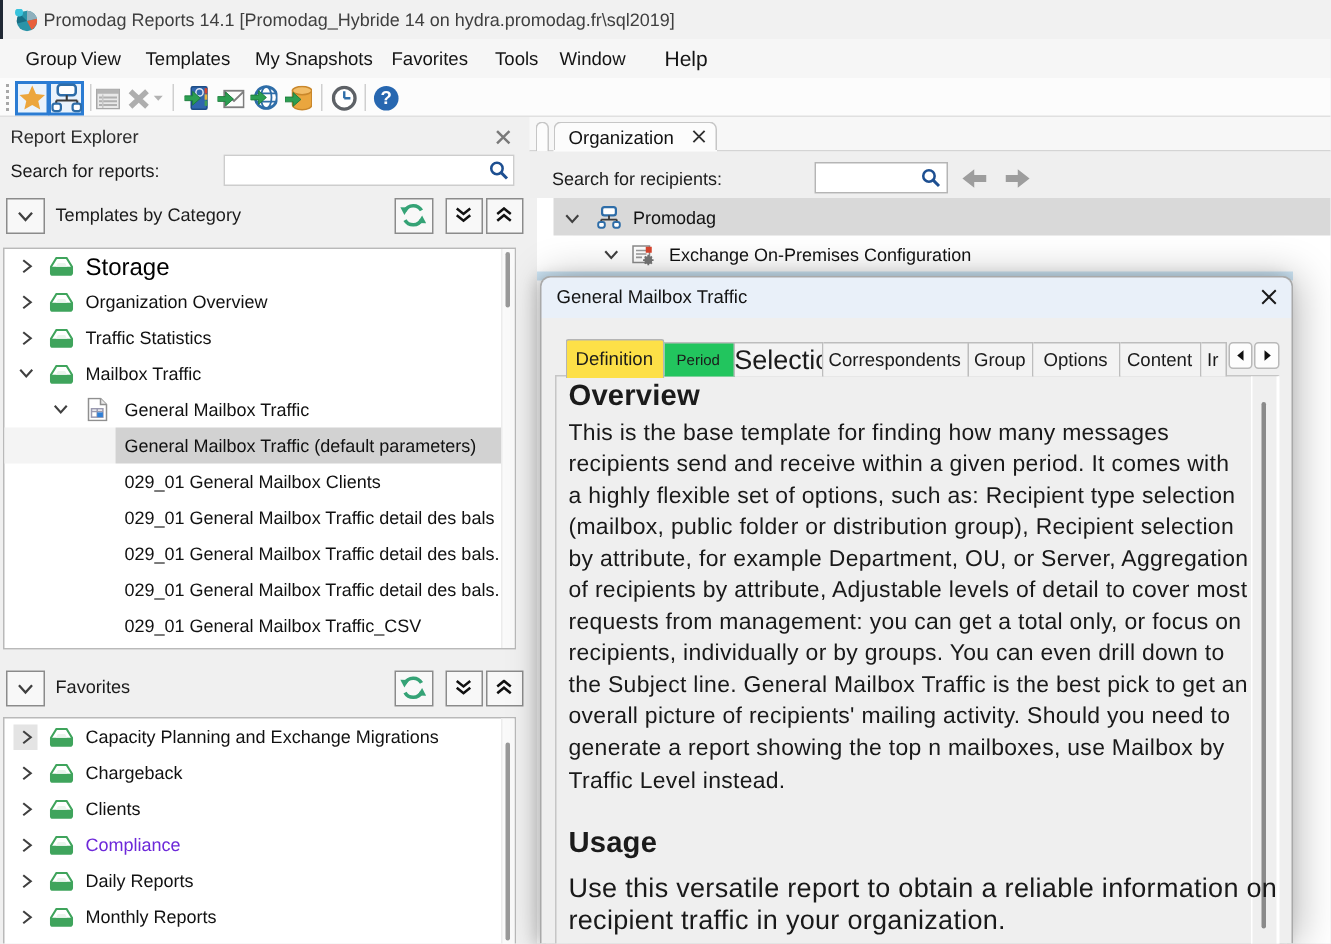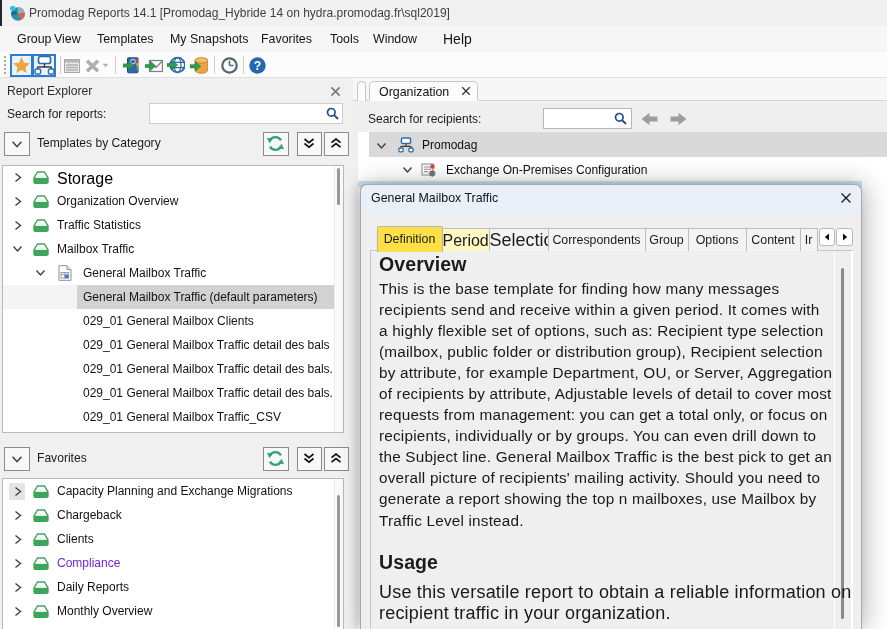--- a/index.html
+++ b/index.html
@@ -341,21 +341,21 @@
       <path d="M1.5 1.5 L6.5 5.5 L1.5 9.5" fill="none" stroke="#404040" stroke-width="1.4"></path>
     </svg>
   </div>
 <div class="ab" style="left:33px;top:605px">
     <svg width="16" height="13" viewBox="0 0 16 13">
 <path d="M1 6.8 L4.6 1 H11.4 L15 6.8 V11 a1.2 1.2 0 0 1 -1.2 1.2 H2.2 A1.2 1.2 0 0 1 1 11 Z" fill="#fff" stroke="#3fa45c" stroke-width="1.4"></path>
 <path d="M1 6.8 H15 V11 a1.2 1.2 0 0 1 -1.2 1.2 H2.2 A1.2 1.2 0 0 1 1 11 Z" fill="#3fa45c"></path>
 <path d="M4.2 6.8 L5.6 4.4 H10.4 L11.8 6.8 Z" fill="#e9f5ec"></path>
 </svg>
   </div>
-<div class="ab" style="left:57px;top:604px;width:277px;overflow:hidden;font-size:12px;color:#111;white-space:nowrap">Monthly Overview</div>
+<div class="ab" style="left:57px;top:604px;width:277px;overflow:hidden;font-size:12px;color:#111;white-space:nowrap">Monthly Reports</div>
 <div class="ab" style="left:334px;top:479px;width:9px;height:150px;background:#fafafa;border-left:1px solid #ececec"></div>
 <div class="ab" style="left:337px;top:495px;width:3px;height:132px;background:#999;border-radius:2px"></div>
 <div class="ab" style="left:353px;top:78px;width:534px;height:551px;background:#f0f0f0"></div>
 <div class="ab" style="left:353px;top:78px;width:534px;height:23px;background:#f7f7f7"></div>
 <div class="ab" style="left:353px;top:100px;width:534px;height:1px;background:#d4d4d4"></div>
 <div class="ab" style="left:357px;top:81px;width:9px;height:20px;background:#fcfcfc;border:1px solid #c6c6c6;border-bottom:none;border-radius:5px 5px 0 0"></div>
 <div class="ab" style="left:369px;top:81px;width:109px;height:20px;background:#fcfcfc;border:1px solid #c6c6c6;border-bottom:none;border-radius:5px 5px 0 0"></div>
 <div class="ab" style="left:369px;top:100px;width:109px;height:2px;background:#fcfcfc"></div>
 <div class="ab" style="left:379px;top:85px;font-size:12.4px;color:#111;white-space:nowrap">Organization</div>
 <div class="ab" style="left:461px;top:86px">
@@ -417,21 +417,21 @@
 <div class="ab" style="left:358px;top:181px;width:504px;height:6px;background:#cfe7f7"></div>
 <div class="ab" style="left:360px;top:184px;width:502px;height:445px;background:#efefef;border:1px solid #a9a9a9;border-radius:7px 7px 0 0;box-shadow:4px 0 26px rgba(0,0,0,0.27), -3px 0 9px rgba(0,0,0,0.16);border-bottom:none"></div>
 <div class="ab" style="left:360px;top:184px;width:502px;height:28px;background:#e9f0f9;border-radius:7px 7px 0 0;border:1px solid #a9a9a9;border-bottom:none"></div>
 <div class="ab" style="left:371px;top:191px;font-size:12.4px;color:#141414;white-space:nowrap">General Mailbox Traffic</div>
 <div class="ab" style="left:840px;top:192px">
     <svg width="12" height="12" viewBox="0 0 12 12">
 <path d="M1.5 1.5 L10.5 10.5 M10.5 1.5 L1.5 10.5" stroke="#1a1a1a" stroke-width="1.3"></path>
     </svg>
   </div>
 <div class="ab" style="left:376.5px;top:226px;width:66px;height:26px;background:#fde047;border:1px solid #b5b5b5;border-bottom:none;border-radius:2px 2px 0 0;z-index:3;text-align:center;line-height:25px;font-size:12.4px">Definition</div>
-<div class="ab" style="left:442.5px;top:228px;width:47px;height:23px;background:#fef9c3;border:1px solid #bdbdbd;border-bottom:none;border-left:none;z-index:2;text-align:center;line-height:23px;font-size:16px;overflow:hidden">Period</div>
+<div class="ab" style="left:442.5px;top:228px;width:47px;height:23px;background:#22c55e;border:1px solid #bdbdbd;border-bottom:none;border-left:none;z-index:2;text-align:center;line-height:23px;font-size:10px;overflow:hidden">Period</div>
 <div class="ab" style="left:489.5px;top:228px;width:59px;height:23px;background:#f3f3f3;border:1px solid #bdbdbd;border-bottom:none;border-left:none;z-index:2;text-align:center;line-height:23px;font-size:18px;overflow:hidden">Selection</div>
 <div class="ab" style="left:548.5px;top:228px;width:97px;height:23px;background:#f3f3f3;border:1px solid #bdbdbd;border-bottom:none;border-left:none;z-index:2;text-align:center;line-height:23px;font-size:12.4px;overflow:hidden">Correspondents</div>
 <div class="ab" style="left:645.5px;top:228px;width:43px;height:23px;background:#f3f3f3;border:1px solid #bdbdbd;border-bottom:none;border-left:none;z-index:2;text-align:center;line-height:23px;font-size:12.4px;overflow:hidden">Group</div>
 <div class="ab" style="left:688.5px;top:228px;width:58px;height:23px;background:#f3f3f3;border:1px solid #bdbdbd;border-bottom:none;border-left:none;z-index:2;text-align:center;line-height:23px;font-size:12.4px;overflow:hidden">Options</div>
 <div class="ab" style="left:746.5px;top:228px;width:54px;height:23px;background:#f3f3f3;border:1px solid #bdbdbd;border-bottom:none;border-left:none;z-index:2;text-align:center;line-height:23px;font-size:12.4px;overflow:hidden">Content</div>
 <div class="ab" style="left:800.5px;top:228px;width:17px;height:23px;background:#f3f3f3;border:1px solid #bdbdbd;border-bottom:none;border-left:none;z-index:2;text-align:center;line-height:23px;font-size:12.4px;overflow:hidden">Ir</div>
 <div class="ab" style="left:819px;top:228px;width:16px;height:18px;background:#fdfdfd;border:1px solid #b9b9b9;border-radius:3px"></div>
 <div class="ab" style="left:836px;top:228px;width:17px;height:18px;background:#fdfdfd;border:1px solid #b9b9b9;border-radius:3px"></div>
 <div class="ab" style="left:824px;top:233px">
     <svg width="6" height="8" viewBox="0 0 6 8">

